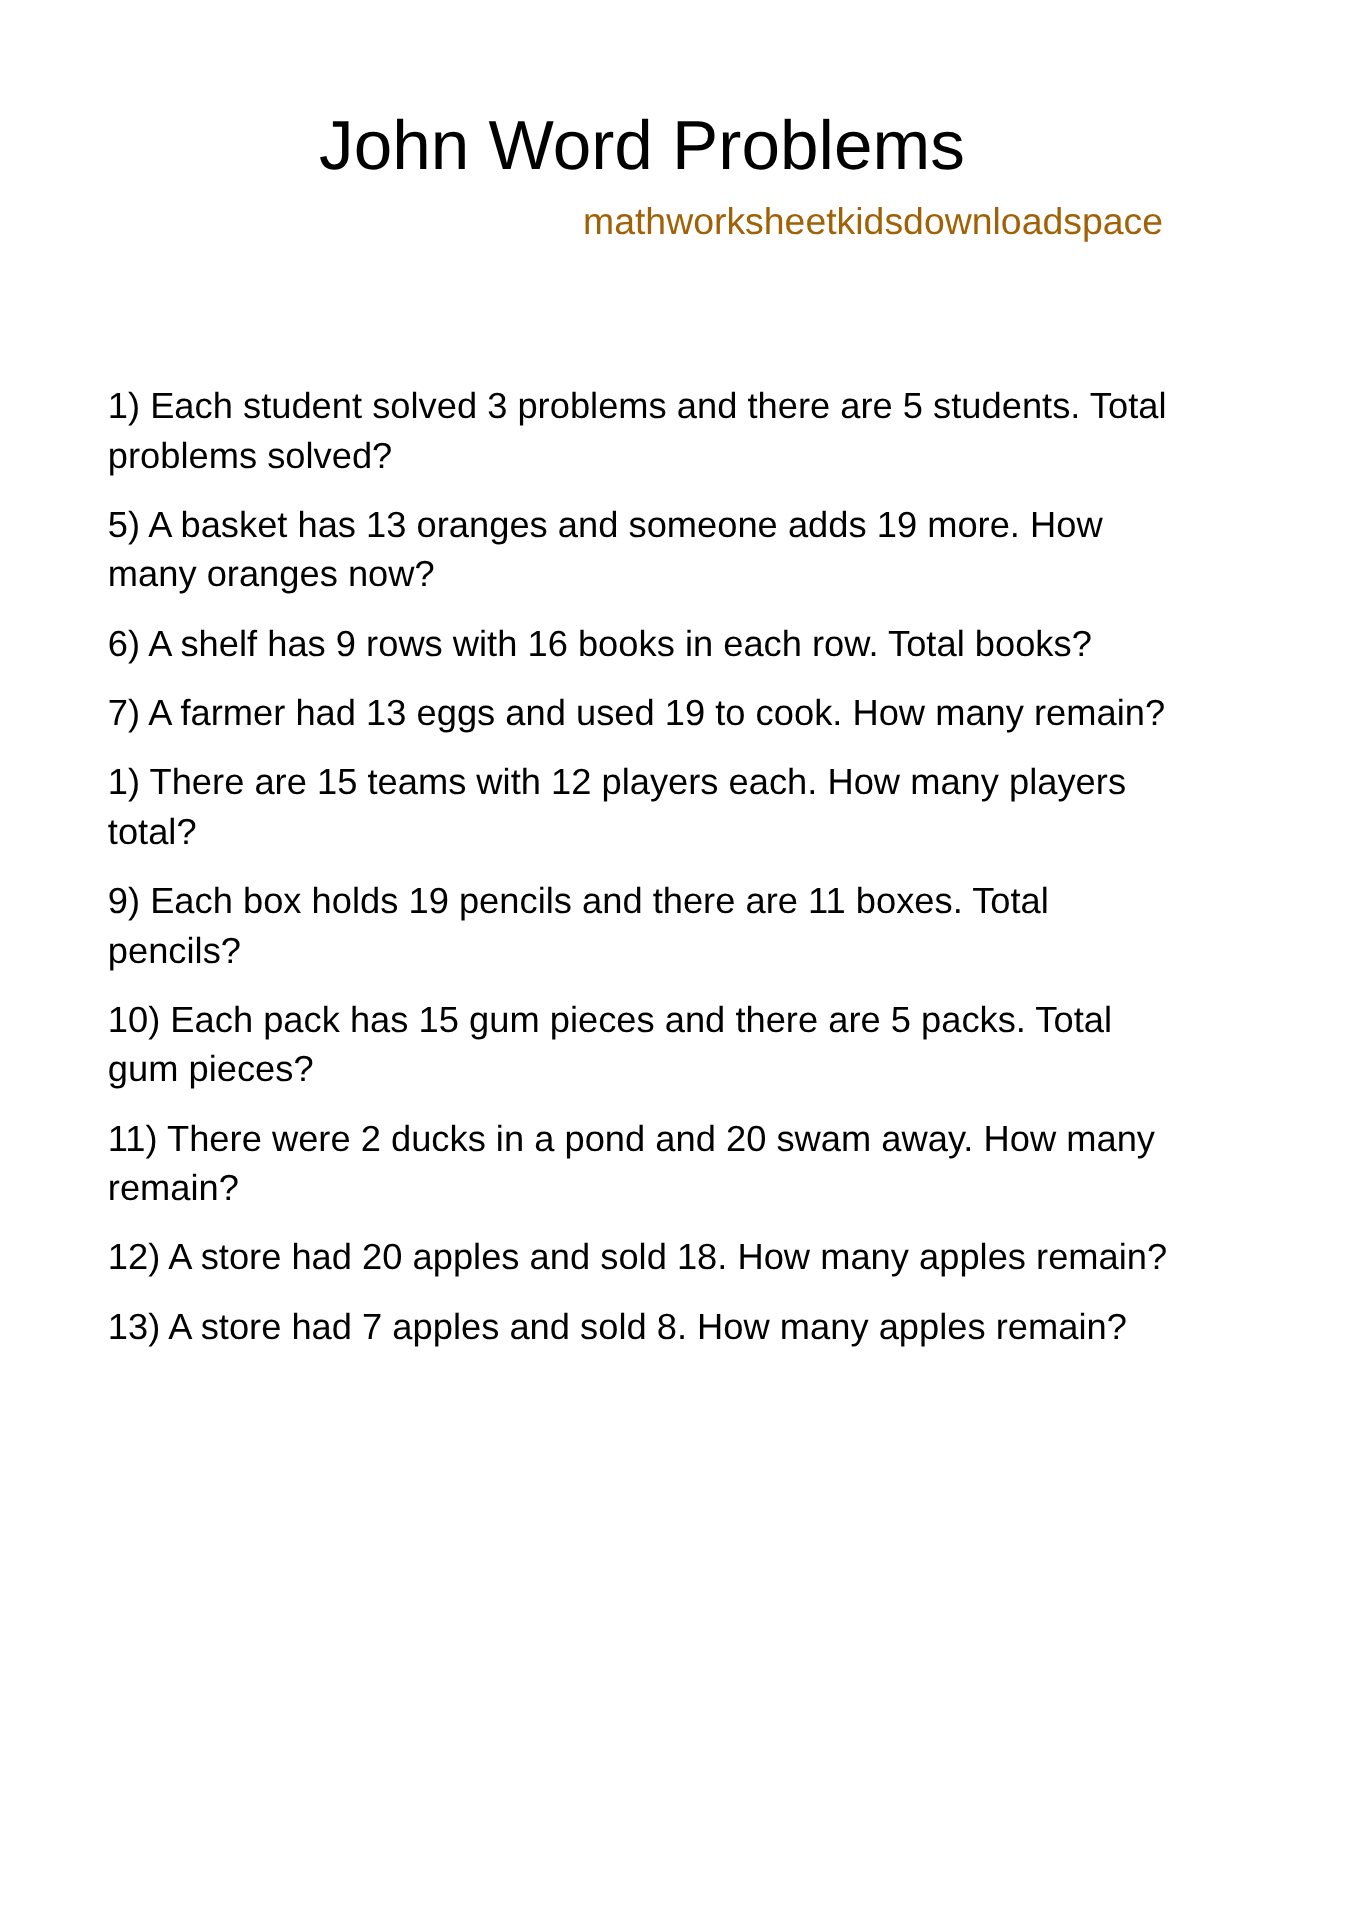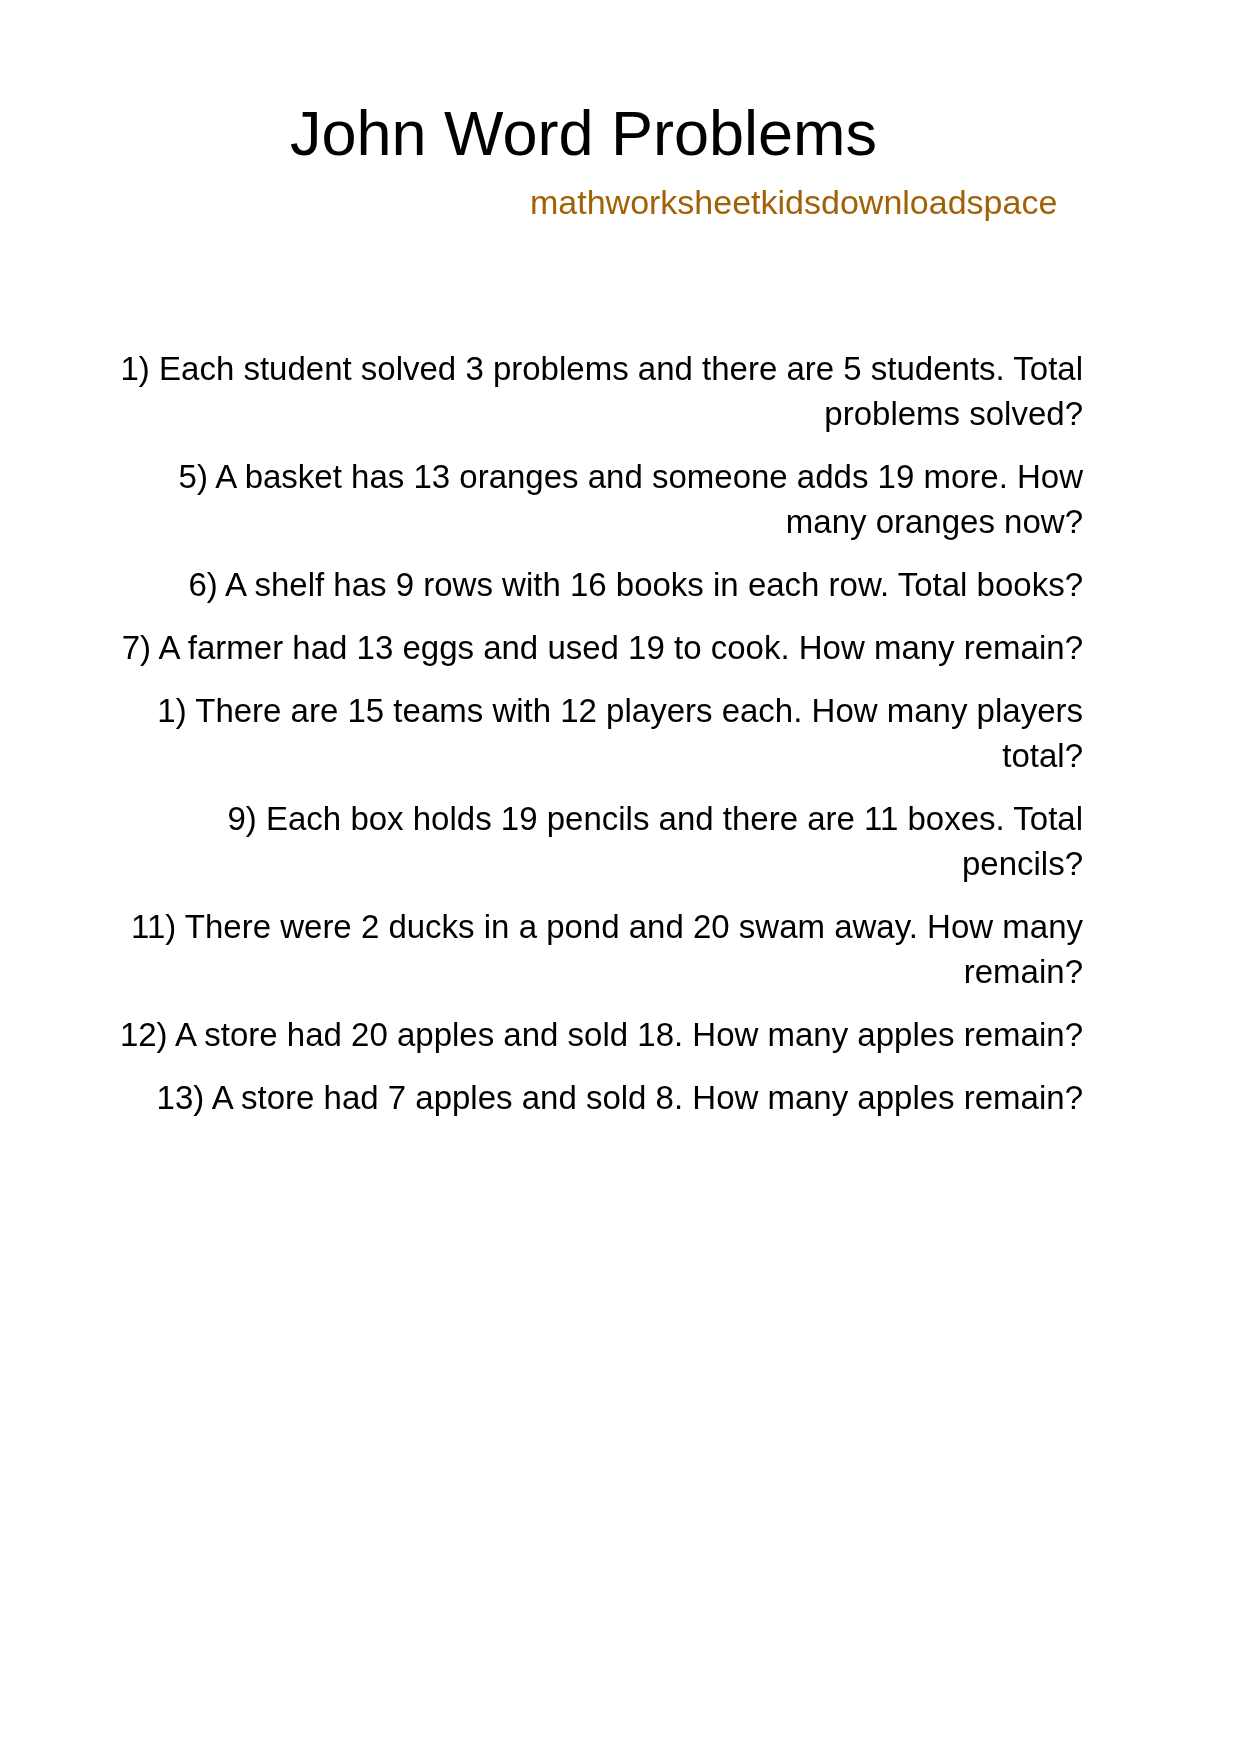--- a/index.html
+++ b/index.html
@@ -37,38 +37,38 @@
     margin-left: 32px;
   }
   .problems {
     position: absolute;
     left: 98px;
     top: 346px;
     width: 985px;
     font-size: 33px;
     line-height: 45px;
     color: #000000;
-    text-align: right;
   }
   .problems p {
     margin: 0 0 18px 0;
     padding: 0;
   }
 </style>
 </head>
 <body>
 
 <div class="page">
   <div class="doc-title">John Word Problems</div>
   <div class="doc-subtitle">mathworksheetkidsdownloadspace</div>
 
   <div class="problems">
     <p>1) Each student solved 3 problems and there are 5 students. Total problems solved?</p>
     <p>5) A basket has 13 oranges and someone adds 19 more. How many oranges now?</p>
     <p>6) A shelf has 9 rows with 16 books in each row. Total books?</p>
     <p>7) A farmer had 13 eggs and used 19 to cook. How many remain?</p>
     <p>1) There are 15 teams with 12 players each. How many players total?</p>
     <p>9) Each box holds 19 pencils and there are 11 boxes. Total pencils?</p>
+    <p>10) Each pack has 15 gum pieces and there are 5 packs. Total gum pieces?</p>
     <p>11) There were 2 ducks in a pond and 20 swam away. How many remain?</p>
     <p>12) A store had 20 apples and sold 18. How many apples remain?</p>
     <p>13) A store had 7 apples and sold 8. How many apples remain?</p>
   </div>
 </div>
 
 </body></html>

